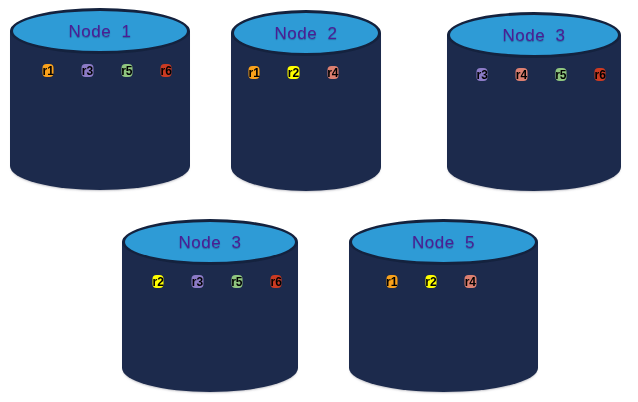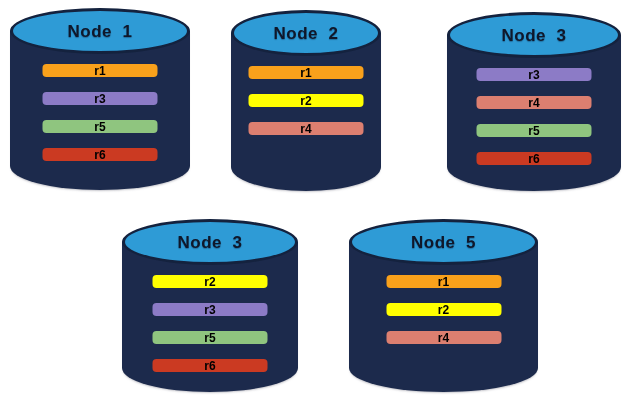--- a/index.html
+++ b/index.html
@@ -35,37 +35,37 @@
     box-sizing: border-box;
     background: #2e9bd6;
     border: 3px solid #14223e;
     border-radius: 50%;
     z-index: 2;
     display: flex;
     align-items: center;
     justify-content: center;
   }
   .node-title {
-    color: #0f172a;
-    font-weight: bold;
+    color: #4c1d95;
+    font-weight: normal;
     font-size: 17px;
     letter-spacing: 0.5px;
     white-space: pre;
     padding-top: 1px;
     text-shadow: 0 1px 1px rgba(10,30,60,0.35);
   }
   .bars {
     position: absolute;
     left: 50%;
     transform: translateX(-50%);
     top: 56px;
     width: 115px;
     display: flex;
-    flex-direction: column;
-    gap: 15px;
+    flex-direction: row;
+    gap: 28px;
     z-index: 3;
     text-align: right;
   }
   .bar {
     height: 13px;
     border-radius: 4px;
     display: flex;
     align-items: center;
     justify-content: center;
   }

